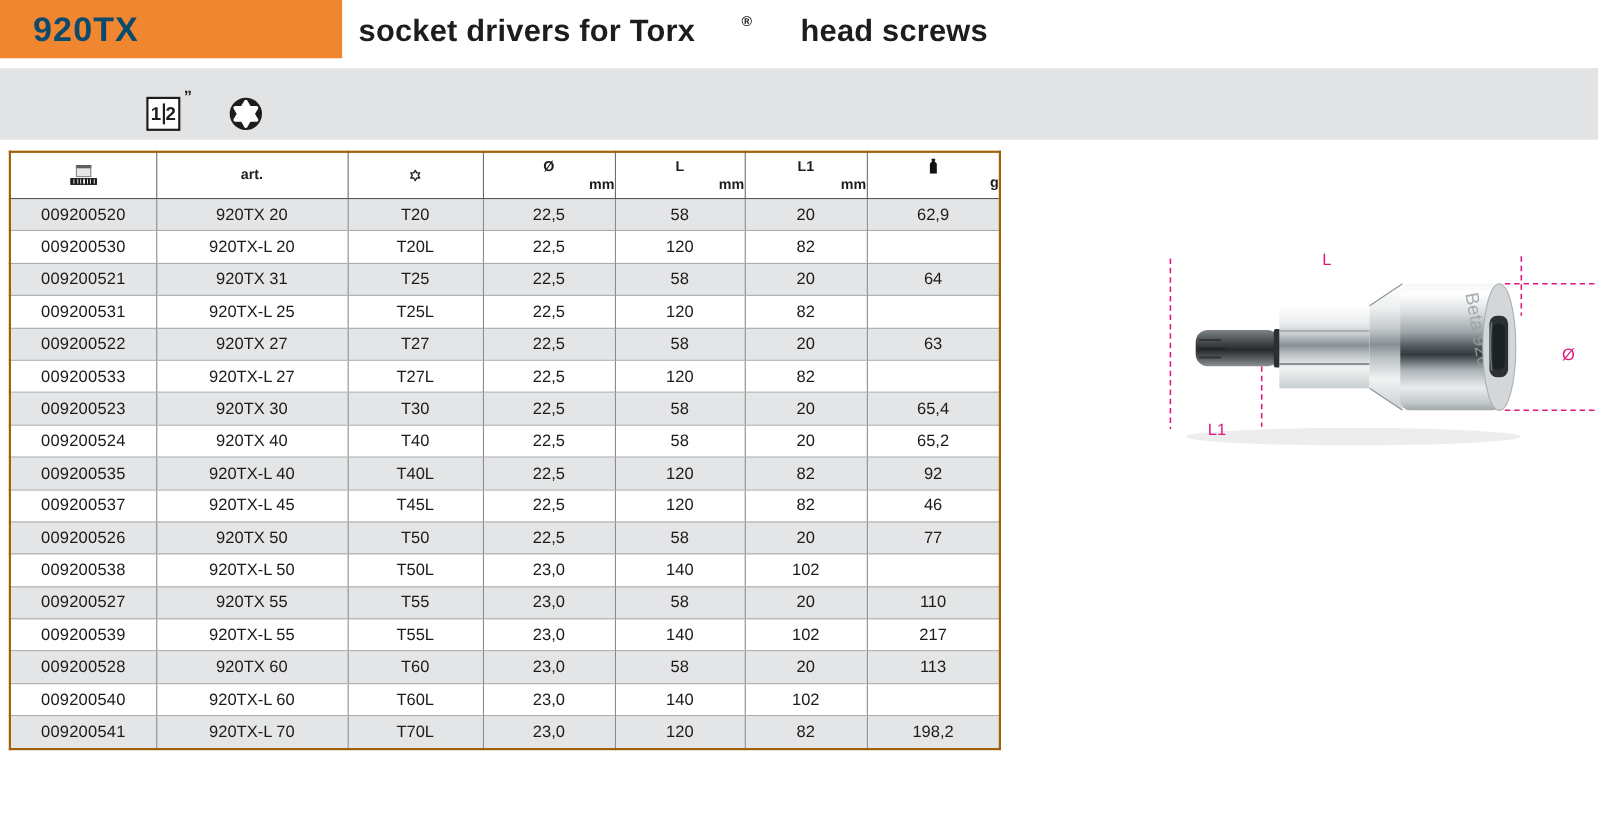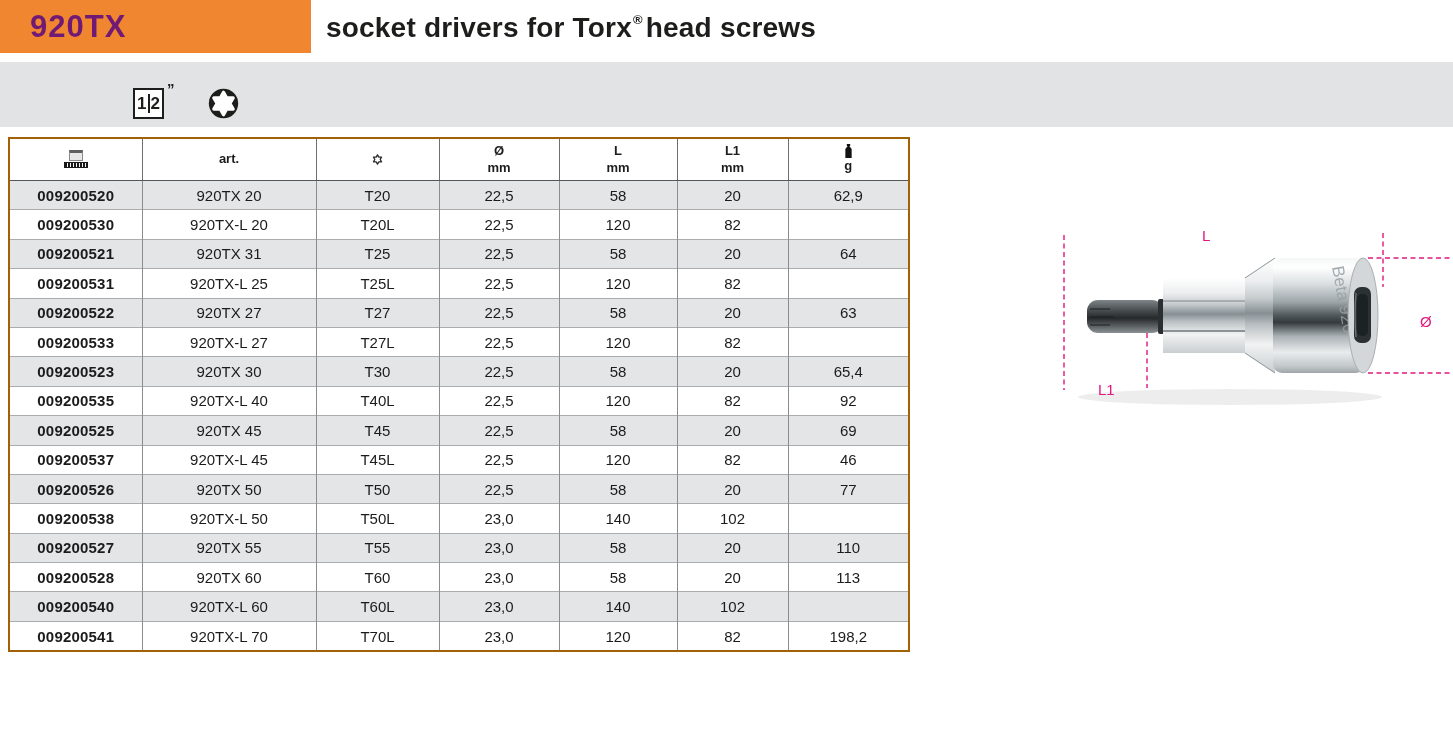--- a/index.html
+++ b/index.html
@@ -6,25 +6,25 @@
   .page {
     position:relative; width:1453px; height:746px; overflow:hidden;
     background:#ffffff; font-family:"Liberation Sans", sans-serif; color:#1d1d1b;
   }
   
   .brand-block {
     position:absolute; left:0; top:0; width:311px; height:53px;
     background:var(--orange,#F0862F);
     display:flex; align-items:center; padding-left:30px; box-sizing:border-box;
   }
-  .brand-code { color:#701a75; font-size:31px; font-weight:bold; letter-spacing:1px; }
+  .brand-code { color:#0c4a6e; font-size:31px; font-weight:bold; letter-spacing:1px; }
   .page-title {
     position:absolute; left:326px; top:0; height:56px; margin:0;
     display:flex; align-items:center;
-    font-size:28px; font-weight:bold; color:#1d1d1b; letter-spacing:0.2px;
+    font-size:28px; font-weight:bold; color:#1d1d1b; letter-spacing:0.2px;gap:41px;
   }
   .page-title .reg { font-size:13px; vertical-align:super; position:relative; top:-9px; margin:0 3px 0 1px; }
   
   .gray-band {
     position:absolute; left:0; top:62px; width:1453px; height:65px;
     background:var(--band,#E2E3E5);
   }
   .drive-icon {
     position:absolute; left:133px; top:26px; width:31px; height:31px;
     background:#fff; border:2px solid #1d1d1b; box-sizing:border-box;
@@ -44,22 +44,22 @@
     height:41px; border:1px solid #6d6f71; border-bottom:1px solid #55575a;
     font-size:13px; font-weight:bold; text-align:center; vertical-align:middle;
     line-height:1.25; background:#fff; padding:0;
   }
   .spec-table tbody td {
     height:28.4px; border-left:1px solid #8b8d8f; border-right:1px solid #8b8d8f;
     border-top:1px solid #aaacae; font-size:15px; text-align:center;
     vertical-align:middle; padding:0; color:#1b1b1b;
   }
   .spec-table tbody tr:nth-child(odd) { background:var(--rowgray,#E4E5E7); }
-  .spec-table tbody td.code { font-weight:bold; letter-spacing:0.2px; }
-  .th-sub { display:block; font-weight:bold; }
+  .spec-table tbody td.code { font-weight:normal; letter-spacing:0.2px; }
+  .th-sub { display:block; font-weight:bold;text-align:right; }
   
   .code-icon { width:24px; height:19px; margin:0 auto; }
   .code-icon-top { width:14px; height:11px; margin:0 auto; border:1px solid #8a8a8a; border-top:3px solid #5f5f5f; background:#e6e6e6; box-sizing:border-box; }
   .code-icon-bars { width:24px; height:6px; margin-top:1px; background:repeating-linear-gradient(90deg,#1a1a1a 0 2px,#f4f4f4 2px 3px); border:1px solid #1a1a1a; box-sizing:border-box; }
   .torx-small, .weight-glyph { display:block; margin:0 auto; }
   
   .figure { position:absolute; left:1030px; top:215px; width:423px; height:310px; }
   .dim { stroke:var(--magenta,#E0187E); stroke-width:1.4; stroke-dasharray:5 3.5; fill:none; }
   .dim-label { fill:var(--magenta,#E0187E); font-family:"Liberation Sans",sans-serif; font-size:15px; }
 </style>
@@ -194,38 +194,38 @@
         <tr>
           <td class="code">009200523</td>
           <td>920TX 30</td>
           <td>T30</td>
           <td>22,5</td>
           <td>58</td>
           <td>20</td>
           <td>65,4</td>
         </tr>
         <tr>
+          <td class="code">009200524</td>
+          <td>920TX 40</td>
+          <td>T40</td>
+          <td>22,5</td>
+          <td>58</td>
+          <td>20</td>
+          <td>65,2</td>
+        </tr>
+        <tr>
           <td class="code">009200535</td>
           <td>920TX-L 40</td>
           <td>T40L</td>
           <td>22,5</td>
           <td>120</td>
           <td>82</td>
           <td>92</td>
         </tr>
         <tr>
-          <td class="code">009200525</td>
-          <td>920TX 45</td>
-          <td>T45</td>
-          <td>22,5</td>
-          <td>58</td>
-          <td>20</td>
-          <td>69</td>
-        </tr>
-        <tr>
           <td class="code">009200537</td>
           <td>920TX-L 45</td>
           <td>T45L</td>
           <td>22,5</td>
           <td>120</td>
           <td>82</td>
           <td>46</td>
         </tr>
         <tr>
           <td class="code">009200526</td>
@@ -246,20 +246,29 @@
           <td></td>
         </tr>
         <tr>
           <td class="code">009200527</td>
           <td>920TX 55</td>
           <td>T55</td>
           <td>23,0</td>
           <td>58</td>
           <td>20</td>
           <td>110</td>
+        </tr>
+        <tr>
+          <td class="code">009200539</td>
+          <td>920TX-L 55</td>
+          <td>T55L</td>
+          <td>23,0</td>
+          <td>140</td>
+          <td>102</td>
+          <td>217</td>
         </tr>
         <tr>
           <td class="code">009200528</td>
           <td>920TX 60</td>
           <td>T60</td>
           <td>23,0</td>
           <td>58</td>
           <td>20</td>
           <td>113</td>
         </tr>

